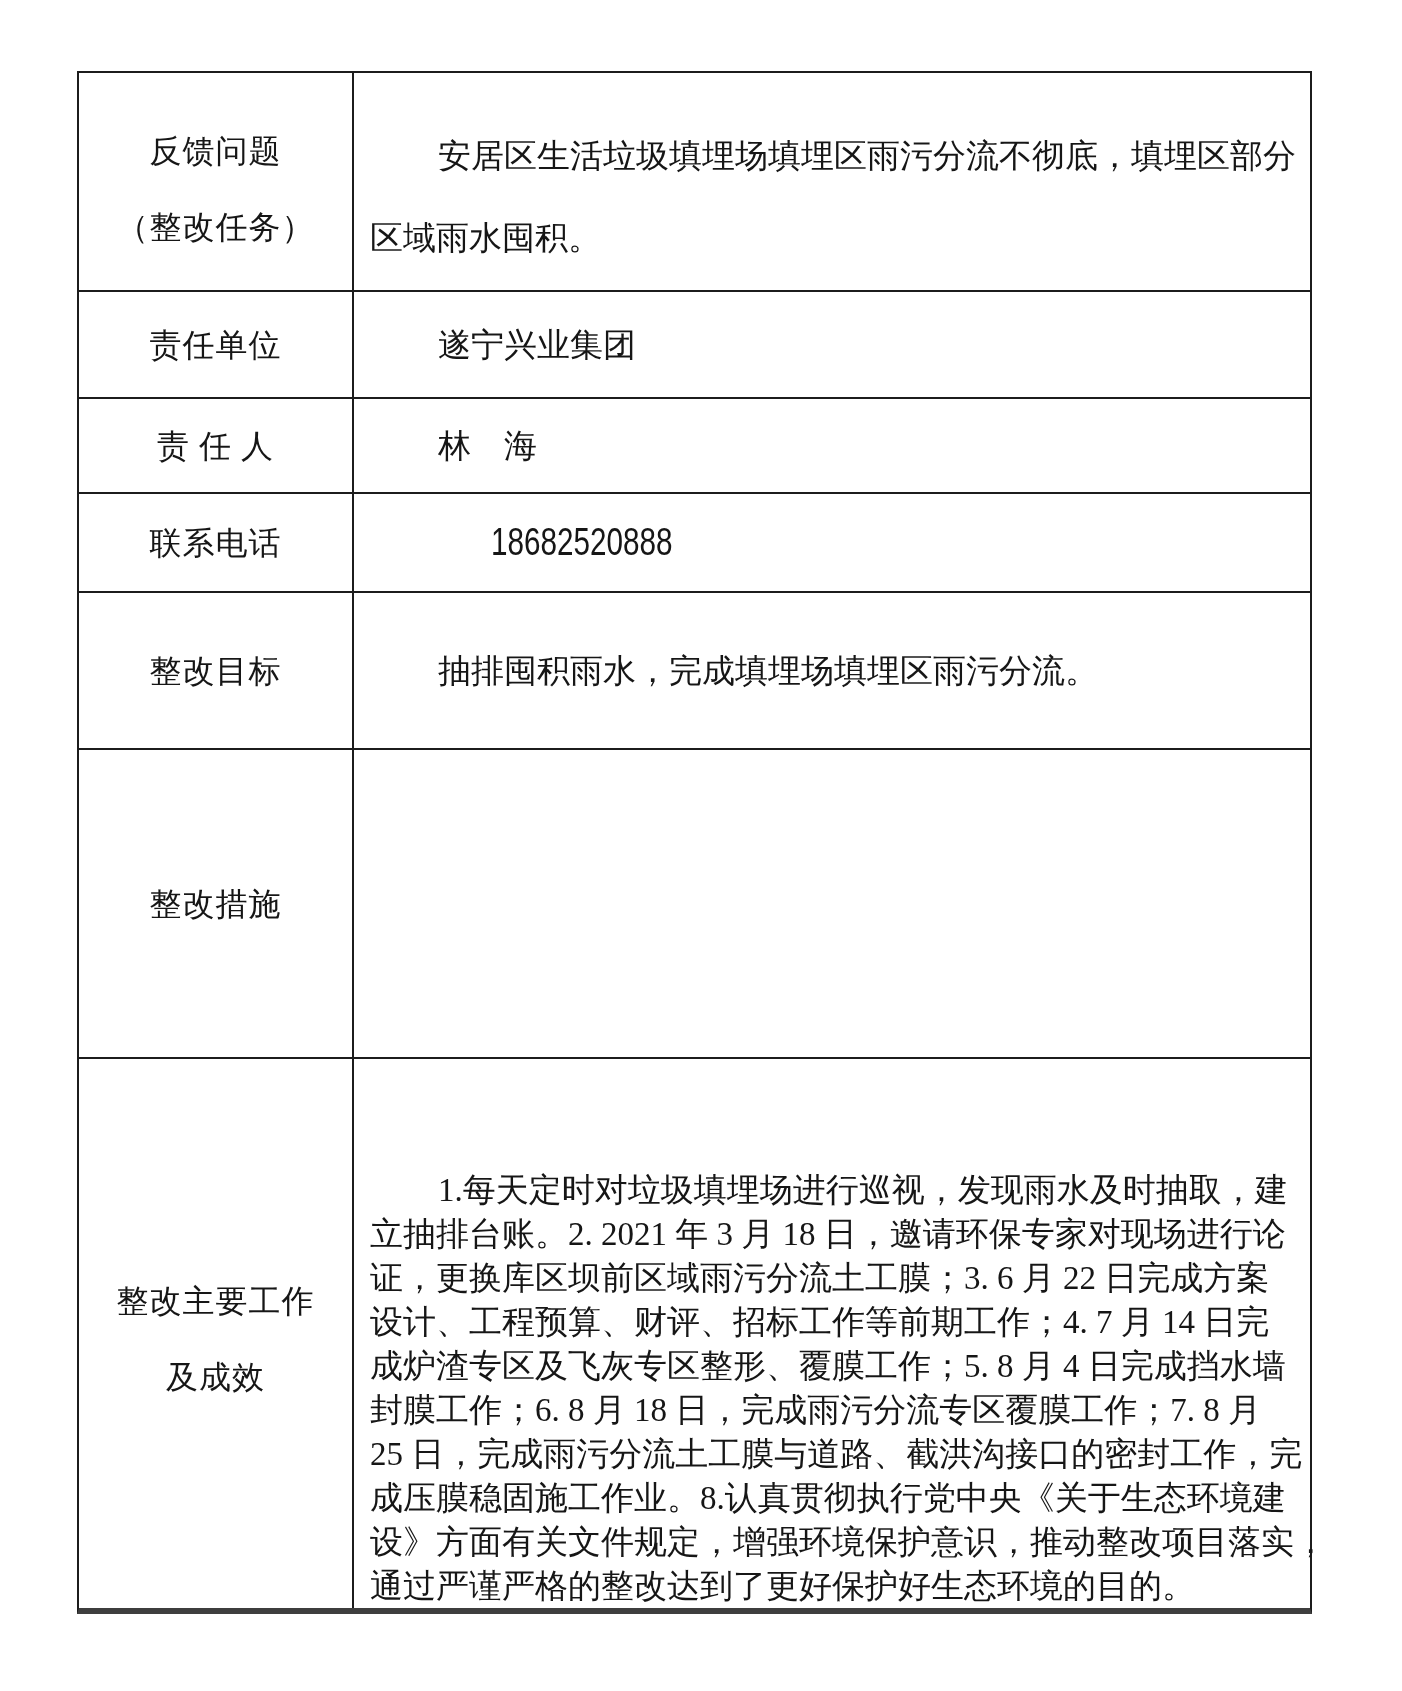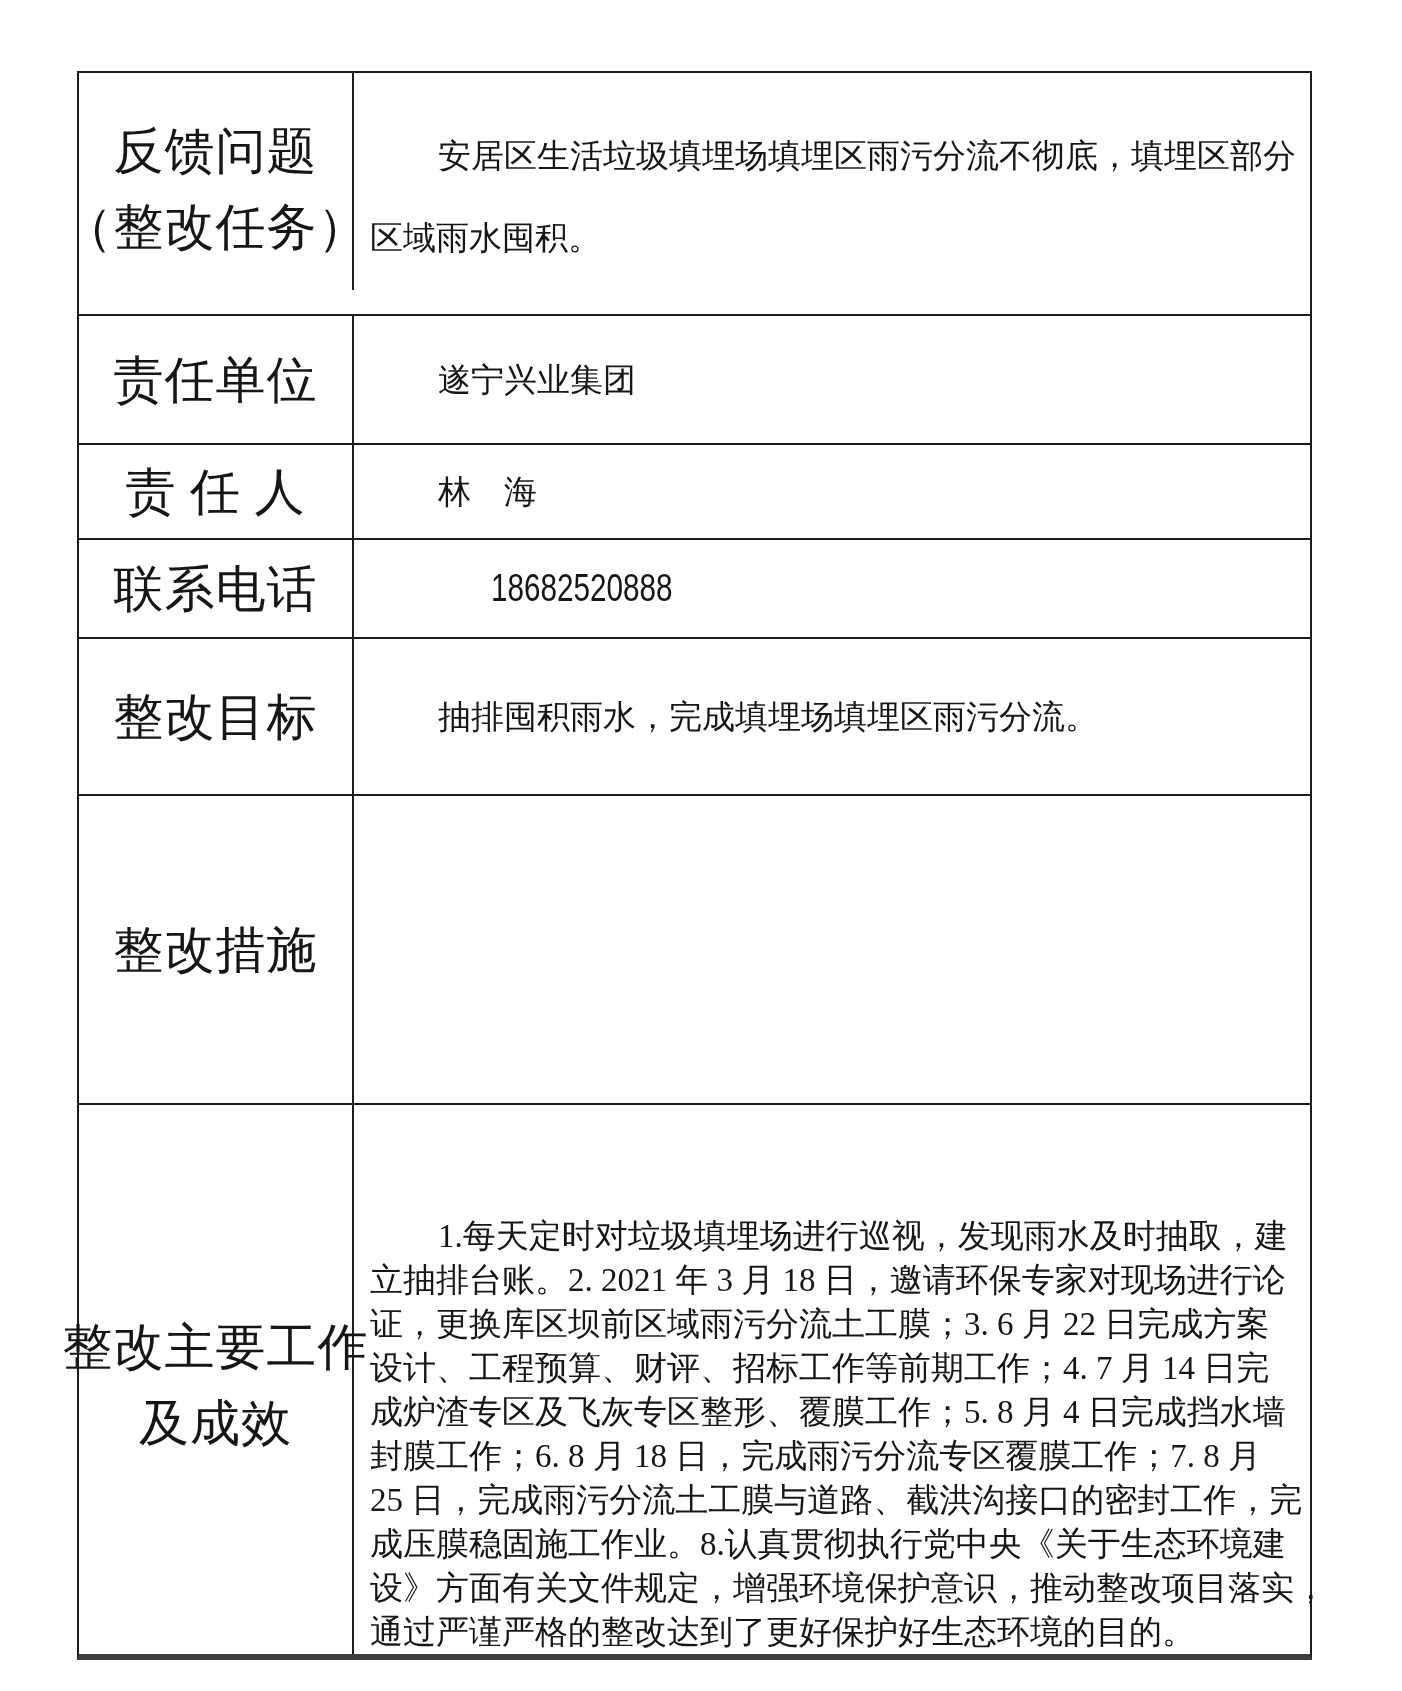--- a/index.html
+++ b/index.html
@@ -14,31 +14,31 @@
     position:absolute;left:77px;top:71px;width:1235px;
     box-sizing:border-box;
     border:2px solid #1c1c1c;
     border-bottom:6px solid #3e3e3e;
     background:#ffffff;
     color:#141414;
   }
   .row{display:flex;box-sizing:border-box;}
   .row + .row{border-top:2px solid #1c1c1c;}
   .row-h1{height:217px;}
-  .row-h2{height:129px;margin-top:24px;}
+  .row-h2{height:107px;}
   .row-h3{height:95px;}
   .row-h4{height:99px;}
   .row-h5{height:157px;border-top-width:5px;border-top-color:#3e3e3e;}
   .row-h6{height:309px;}
   .row-h7{height:551px;}
   .cell-label{
     width:275px;flex:0 0 275px;box-sizing:border-box;
     border-right:2px solid #1c1c1c;
     display:flex;flex-direction:column;align-items:center;justify-content:center;
-    font-size:50px;letter-spacing:1px;line-height:76px;
+    font-size:32px;letter-spacing:1px;line-height:76px;
     text-align:center;color:#161616;
   }
   .cell-content{
     flex:1;box-sizing:border-box;
     display:flex;flex-direction:column;justify-content:center;
     padding:0 18px 0 16px;
     font-size:33px;line-height:42px;color:#161616;
   }
   .line{white-space:pre;}
   .first{text-indent:68px;}

